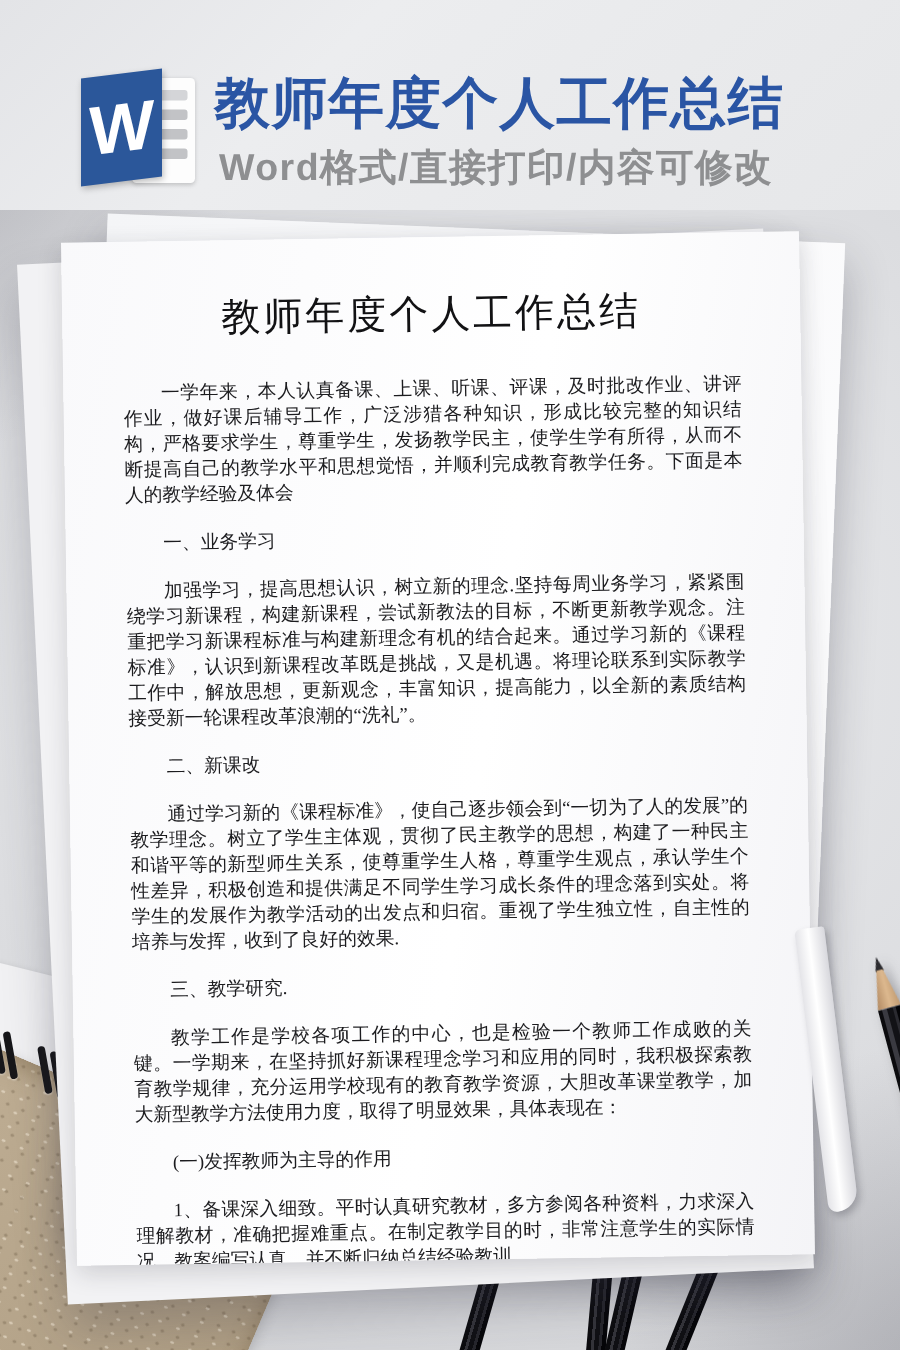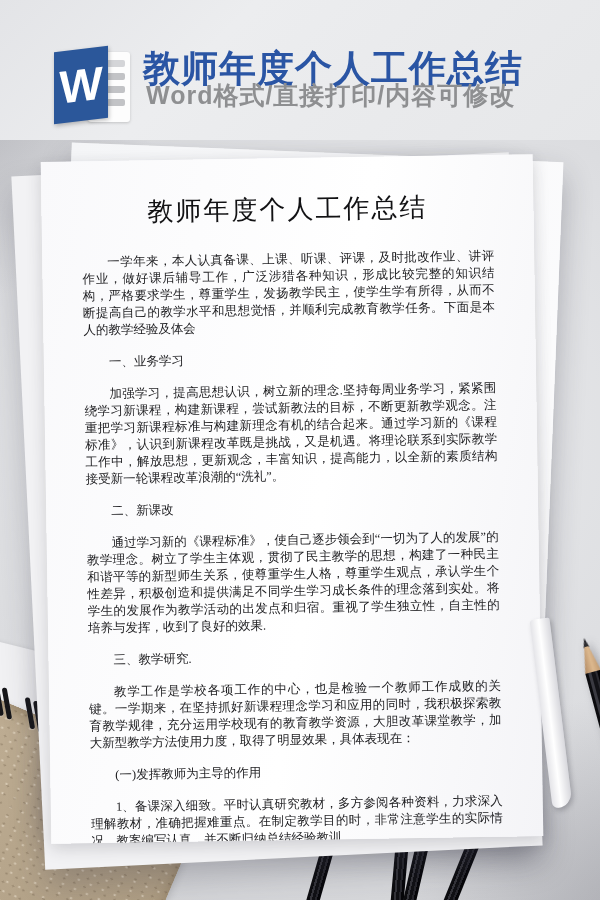--- a/index.html
+++ b/index.html
@@ -12,21 +12,21 @@
   .word-icon{position:absolute;left:54px;top:44px;width:80px;height:84px;}
   .word-page{position:absolute;right:4px;top:8px;width:42px;height:68px;background:#fdfdfd;
              border-radius:3px;box-shadow:0 1px 3px rgba(0,0,0,.18);padding-top:2px;}
   .word-line{height:7px;background:#c2c3c6;border-radius:2px;margin:6px 5px 0 11px;}
   .word-line:first-child{background:#d4d5d8;}
   .word-w{position:absolute;left:0;top:5px;width:54px;height:72px;background:#2b579a;
           transform:skewY(-7deg);display:flex;align-items:center;justify-content:center;
           color:#ffffff;font-size:46px;font-weight:bold;box-shadow:1px 2px 4px rgba(0,0,0,.25);}
   .header-title{position:absolute;left:143px;top:44px;font-size:37px;font-weight:bold;
                 color:#2a55a4;letter-spacing:1px;white-space:nowrap;}
-  .header-subtitle{position:absolute;left:146px;top:79px;font-size:25px;font-weight:bold;
+  .header-subtitle{position:absolute;left:146px;top:95px;font-size:25px;font-weight:bold;
                    color:#8e8f91;letter-spacing:1px;white-space:nowrap;}
 
   
   .photo{position:absolute;left:0;top:140px;width:600px;height:760px;overflow:hidden;
          background:
            radial-gradient(60% 45% at 108% 104%, rgba(80,80,92,.32), rgba(80,80,92,0) 70%),
            radial-gradient(50% 42% at -8% -8%, rgba(80,80,92,.28), rgba(80,80,92,0) 70%),
            radial-gradient(135% 95% at 55% 38%, #ebecee 0%, #dcddE0 50%, #c9cacd 100%);}
 
   

